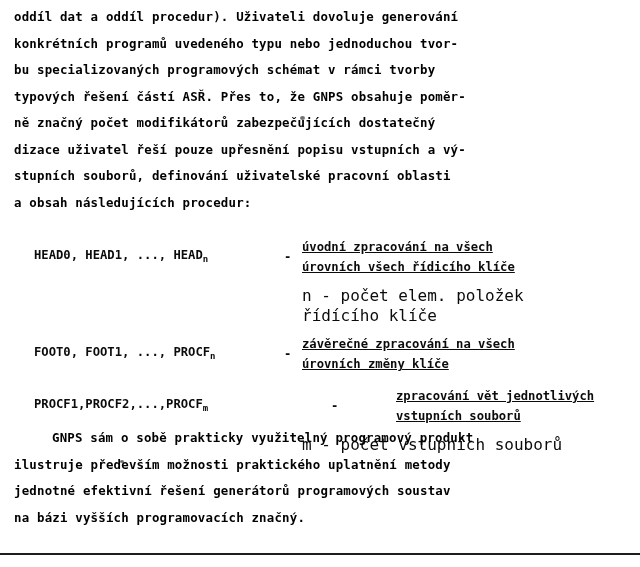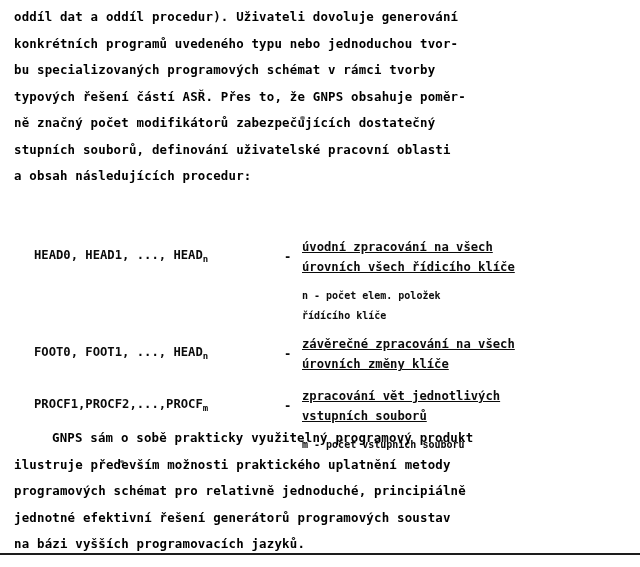--- a/index.html
+++ b/index.html
@@ -75,22 +75,22 @@
   .sub {
     font-size: 9px;
     vertical-align: sub;
     letter-spacing: 0;
   }
   .extra {
     margin-left: 268px;
     line-height: 20px;
     margin-top: 9px;
     margin-bottom: 8px;
-    font-size: 10px;
-    font-weight: 700;
+    font-size: 16px;
+    font-weight: 400;
   }
   .extra .rline { white-space: nowrap; }
   .para-2 {
     position: absolute;
     left: 14px;
     top: 425px;
     width: 616px;
   }
   .para-2 .line { white-space: nowrap; }
   .indent { display: inline-block; width: 38px; }
@@ -113,68 +113,68 @@
 <body>
 
 <div class="page">
 
   <div class="para para-1">
     <div class="line">oddíl dat a oddíl procedur). Uživateli dovoluje generování</div>
     <div class="line">konkrétních programů uvedeného typu nebo jednoduchou tvor-</div>
     <div class="line">bu specializovaných programových  schémat v rámci tvorby</div>
     <div class="line">typových řešení částí ASŘ. Přes to, že GNPS obsahuje poměr-</div>
     <div class="line">ně značný počet modifikátorů zabezpečujících dostatečný</div>
+    <div class="line">dizace uživatel řeší pouze upřesnění popisu vstupních a vý-</div>
     <div class="line">stupních souborů, definování uživatelské pracovní oblasti</div>
     <div class="line">a obsah následujících procedur:</div>
   </div>
 
   <div class="list-block">
 
     <div class="entry">
       <div class="lhs"><span>HEAD0, HEAD1, ..., HEAD</span><span class="sub">n</span></div>
       <div class="dash">-</div>
       <div class="rhs">
         <div class="rline">úvodní zpracování na všech</div>
         <div class="rline">úrovních všech řídicího klíče</div>
       </div>
     </div>
     <div class="extra">
       <div class="rline">n - počet elem. položek</div>
       <div class="rline">řídícího klíče</div>
     </div>
 
     <div class="entry">
-      <div class="lhs"><span>FOOT0, FOOT1, ..., HEAD</span><span class="sub">n</span></div>
+      <div class="lhs"><span>FOOT0, FOOT1, ..., PROCF</span><span class="sub">n</span></div>
       <div class="dash">-</div>
       <div class="rhs">
         <div class="rline">závěrečné zpracování na všech</div>
         <div class="rline">úrovních změny klíče</div>
       </div>
     </div>
 
-    <div class="entry" style="margin-top:12px;">
+    <div class="entry" style="margin-top:12px;gap:47px;">
       <div class="lhs"><span>PROCF1,PROCF2,...,PROCF</span><span class="sub">m</span></div>
       <div class="dash">-</div>
       <div class="rhs">
         <div class="rline">zpracování vět jednotlivých</div>
         <div class="rline">vstupních souborů</div>
       </div>
     </div>
     <div class="extra">
       <div class="rline">m - počet vstupních souborů</div>
     </div>
 
   </div>
 
   <div class="para para-2">
     <div class="line"><span class="indent"></span><span>GNPS sám o sobě prakticky využitelný programový produkt</span></div>
     <div class="line">ilustruje především možnosti praktického uplatnění metody</div>
-    <div class="line">programových schémat pro relativně jednoduché, principiálně</div>
     <div class="line">jednotné efektivní řešení generátorů programových soustav</div>
-    <div class="line">na bázi vyšších programovacích jazyků.</div>
+    <div class="line">na bázi vyšších programovacích značný.</div>
   </div>
 
   <div class="footer-rule"></div>
 
   <div class="smudge" style="left:300px; top:116px; width:5px; height:4px;"></div>
   <div class="smudge" style="left:120px; top:460px; width:4px; height:3px;"></div>
 
 </div>
 
 </body></html>

